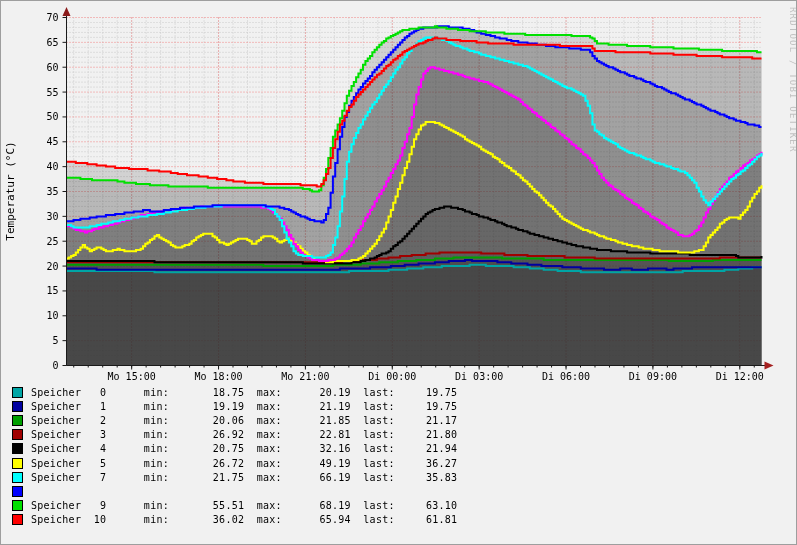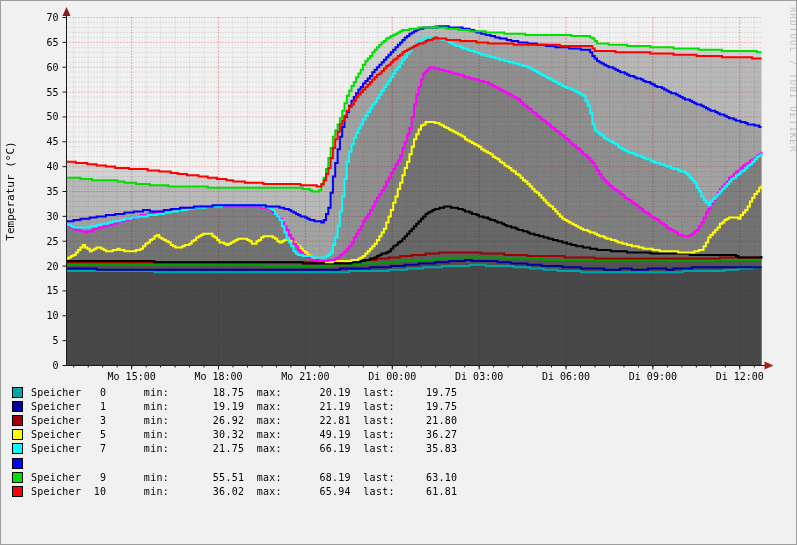--- a/index.html
+++ b/index.html
@@ -291,26 +291,34 @@
   <div id="legend">
       <div class="lrow">
         <span class="sw" style="background: rgb(0, 165, 165);"></span>
         <span class="ltxt">Speicher   0      min:       18.75  max:      20.19  last:     19.75</span>
       </div>
       <div class="lrow">
         <span class="sw" style="background: rgb(0, 0, 160);"></span>
         <span class="ltxt">Speicher   1      min:       19.19  max:      21.19  last:     19.75</span>
       </div>
       <div class="lrow">
+        <span class="sw" style="background: rgb(0, 160, 0);"></span>
+        <span class="ltxt">Speicher   2      min:       20.06  max:      21.85  last:     21.17</span>
+      </div>
+      <div class="lrow">
         <span class="sw" style="background: rgb(160, 0, 0);"></span>
         <span class="ltxt">Speicher   3      min:       26.92  max:      22.81  last:     21.80</span>
       </div>
       <div class="lrow">
+        <span class="sw" style="background: rgb(0, 0, 0);"></span>
+        <span class="ltxt">Speicher   4      min:       20.75  max:      32.16  last:     21.94</span>
+      </div>
+      <div class="lrow">
         <span class="sw" style="background: rgb(255, 255, 0);"></span>
-        <span class="ltxt">Speicher   5      min:       30.32  max:      49.19  last:     36.27</span>
+        <span class="ltxt">Speicher   5      min:       26.72  max:      49.19  last:     36.27</span>
       </div>
       <div class="lrow">
         <span class="sw" style="background: rgb(0, 255, 255);"></span>
         <span class="ltxt">Speicher   7      min:       21.75  max:      66.19  last:     35.83</span>
       </div>
       <div class="lrow">
         <span class="sw" style="background: rgb(0, 0, 255);"></span>
       </div>
       <div class="lrow">
         <span class="sw" style="background: rgb(0, 224, 0);"></span>

